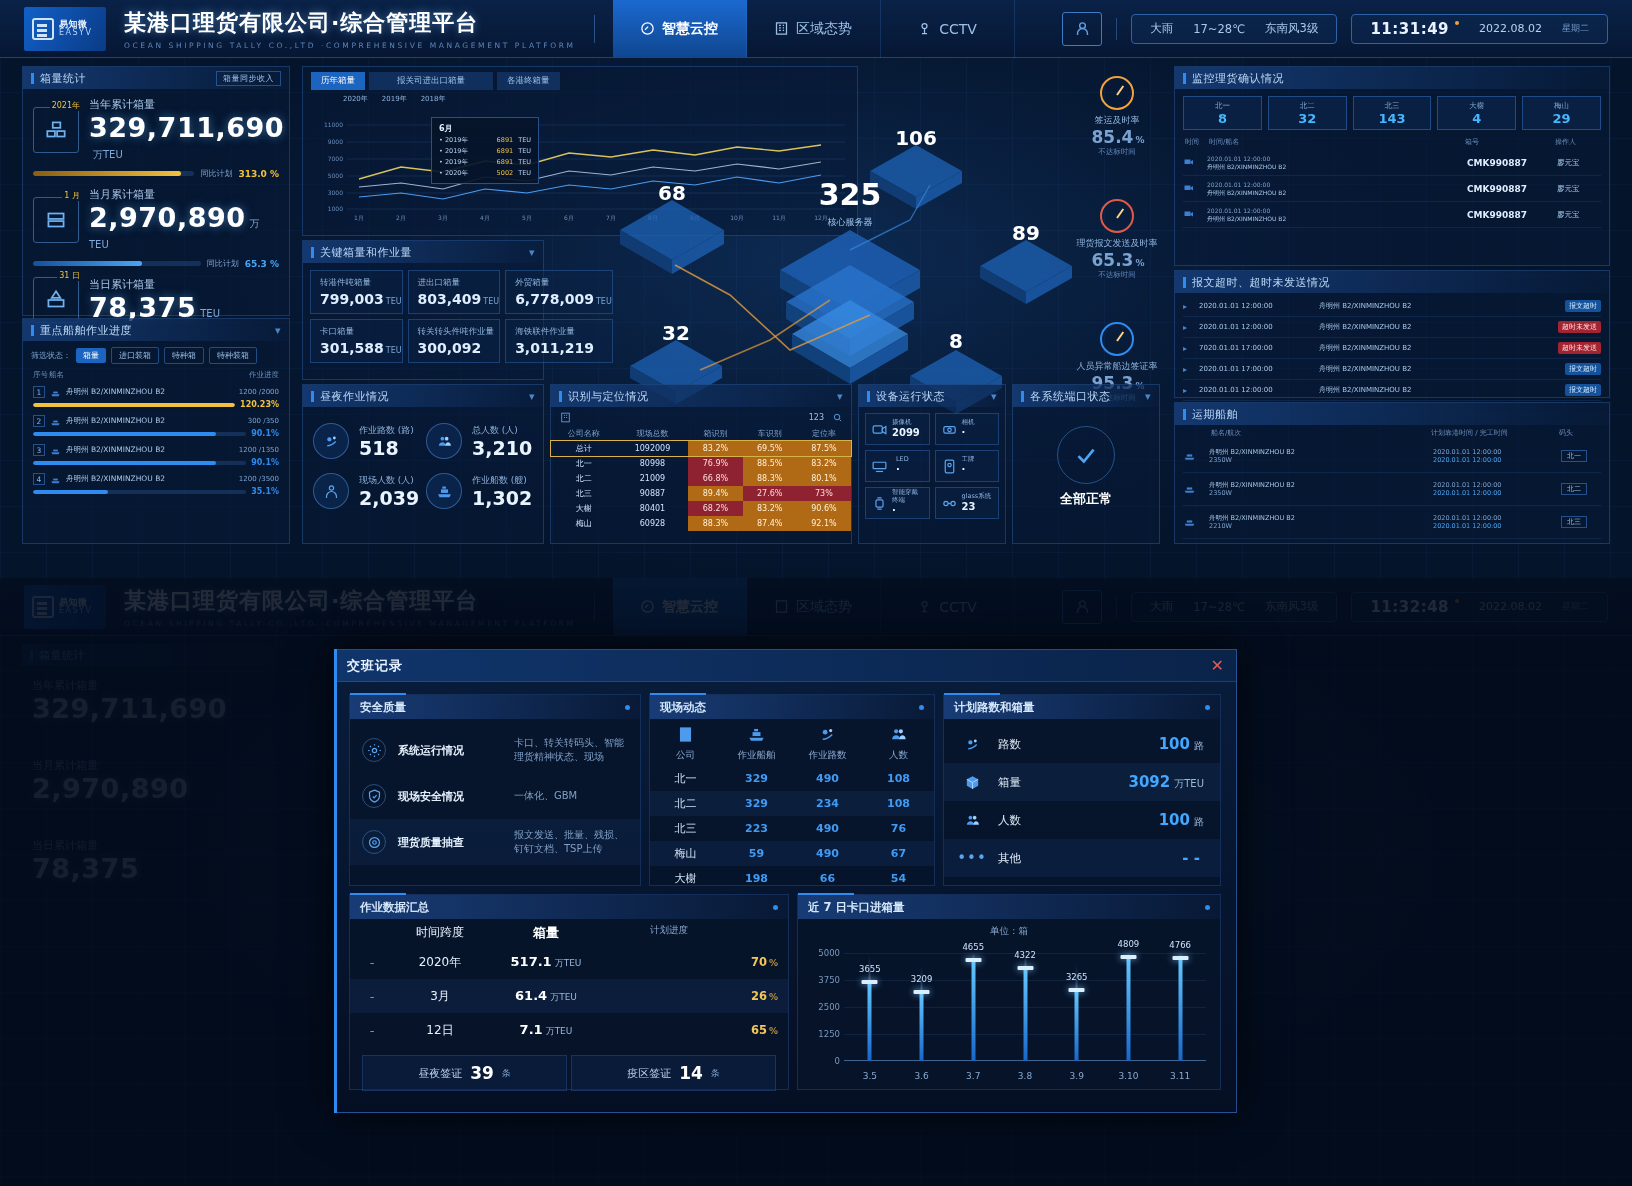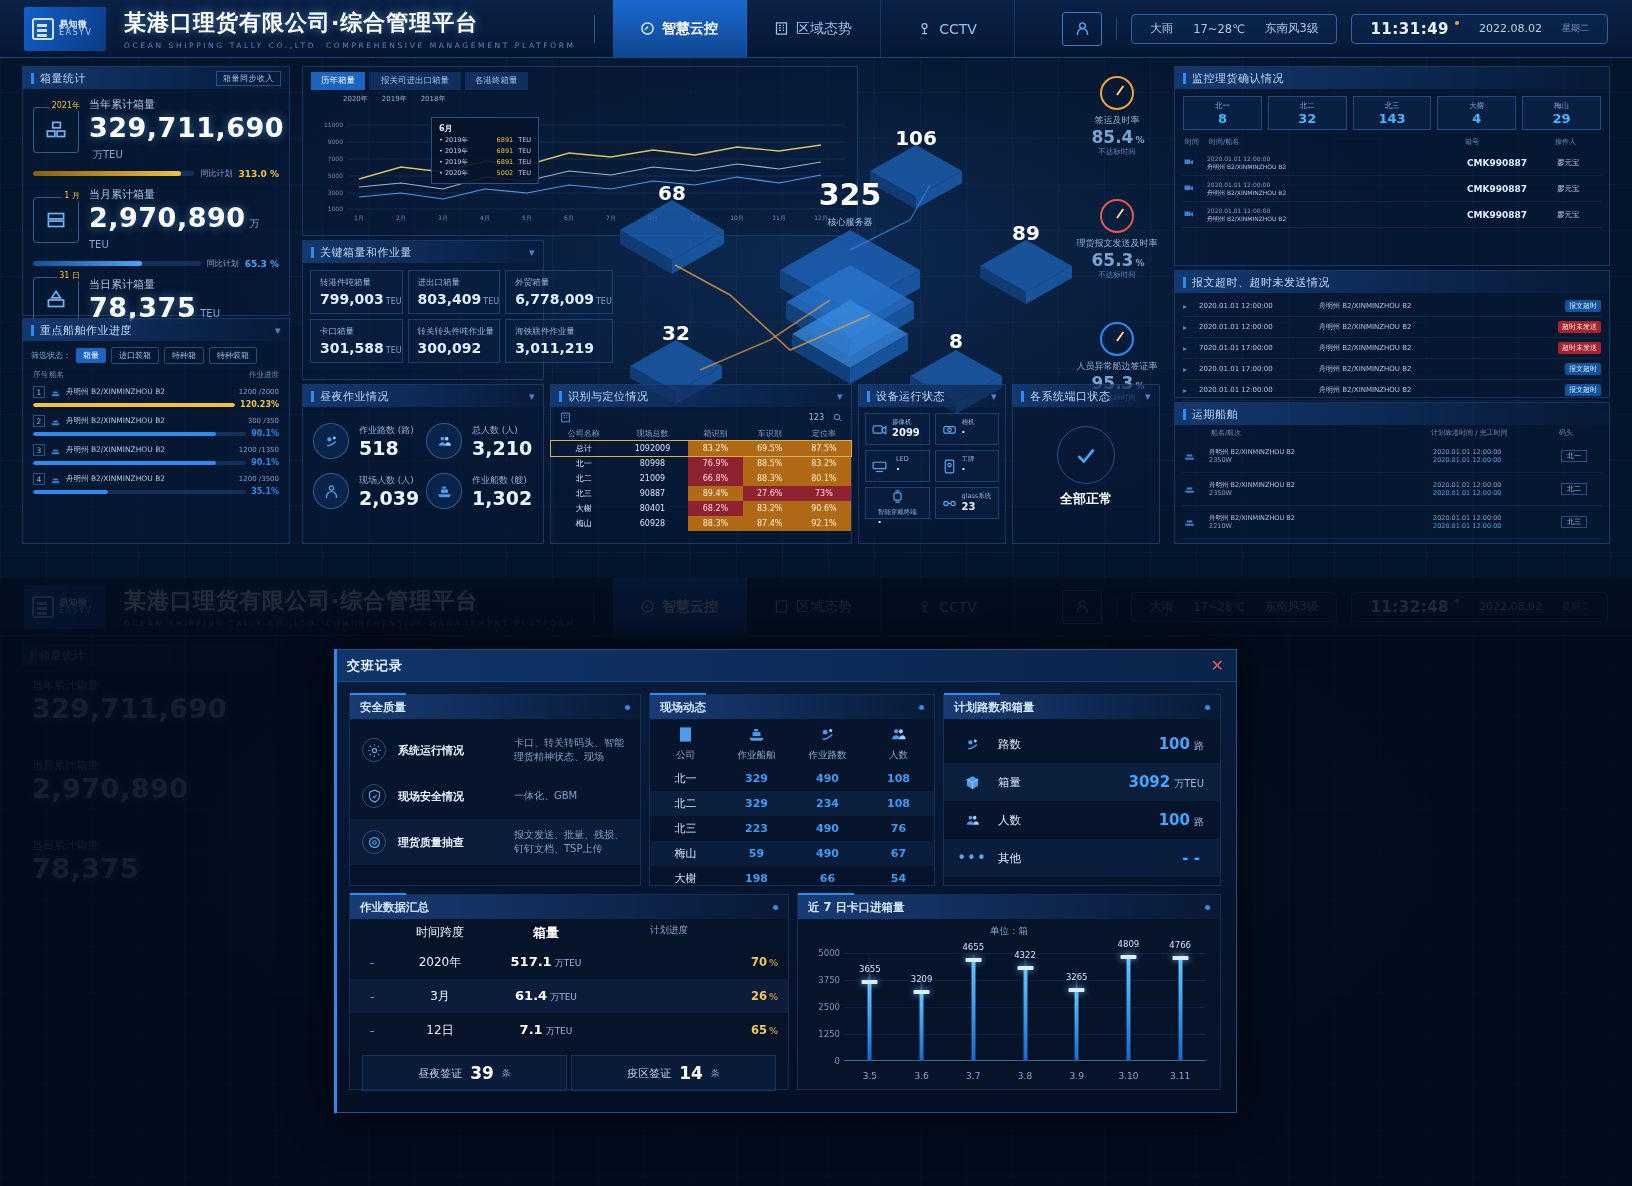--- a/index.html
+++ b/index.html
@@ -408,21 +408,21 @@
               </div>
       <span style="font-size:8px;font-weight:bold;color:#2e8cf0;">35.1%</span>
     </div>
           </div>
         </div>
     </div>
 
     <div class="panel" style="left:302px;top:66px;width:556px;height:170px;">
       <div style="display:flex;gap:4px;padding:5px 8px 0;">
         <span style="font-size:8.5px;padding:3px 10px;background:#1b64bf;color:#fff;">历年箱量</span>
-        <span style="font-size:8.5px;padding:3px 12px;background:rgba(20,54,104,.8);color:#9dc0e8;">报关司进出口箱量</span>
+        <span style="font-size:8.5px;padding:3px 28px;background:rgba(20,54,104,.8);color:#9dc0e8;">报关司进出口箱量</span>
         <span style="font-size:8.5px;padding:3px 10px;background:rgba(20,54,104,.8);color:#9dc0e8;">各港终箱量</span>
       </div>
       <div style="display:flex;gap:14px;padding:4px 0 0 40px;font-size:7px;color:#8fb4dd;">
         <span>2020年</span>
         <span>2019年</span>
         <span>2018年</span>
       </div>
       <svg viewBox="0 0 540 105" style="position:absolute;left:8px;top:50px;width:540px;height:105px;">
         <g stroke="rgba(70,120,190,.2)" stroke-width="1">
           <line x1="36" y1="8" x2="534" y2="8"></line>
@@ -786,21 +786,21 @@
               <svg viewBox="0 0 24 24" width="17" height="17" fill="none" stroke="#5aa4ee" stroke-width="1.7">
                 <rect x="6" y="3" width="12" height="18" rx="2"></rect>
                 <circle cx="12" cy="10" r="2.4"></circle>
               </svg>
             </span>
     <span style="display:flex;flex-direction:column;line-height:1.2;">
       <span style="font-size:6.5px;color:#8fb4dd;">工牌</span>
       <span style="font-size:10px;font-weight:bold;color:#e9f4ff;">·</span>
             </span>
           </div>
-          <div style="border: 1px solid rgba(56, 118, 200, 0.4); background: rgba(10, 34, 70, 0.5); height: 32px; display: flex; align-items: center; gap: 4px; padding: 0px 5px; flex-direction: column;">
+          <div style="border: 1px solid rgba(56, 118, 200, 0.4); background: rgba(10, 34, 70, 0.5); height: 32px; display: flex; align-items: center; gap: 4px; padding: 0px 5px;">
             <span style="display:flex">
               <svg viewBox="0 0 24 24" width="17" height="17" fill="none" stroke="#5aa4ee" stroke-width="1.7">
                 <rect x="7" y="7" width="10" height="10" rx="2"></rect>
                 <path d="M9 4h6M9 20h6"></path>
               </svg>
             </span>
     <span style="display:flex;flex-direction:column;line-height:1.2;">
       <span style="font-size:6.5px;color:#8fb4dd;">智能穿戴终端</span>
       <span style="font-size:10px;font-weight:bold;color:#e9f4ff;">·</span>
             </span>

